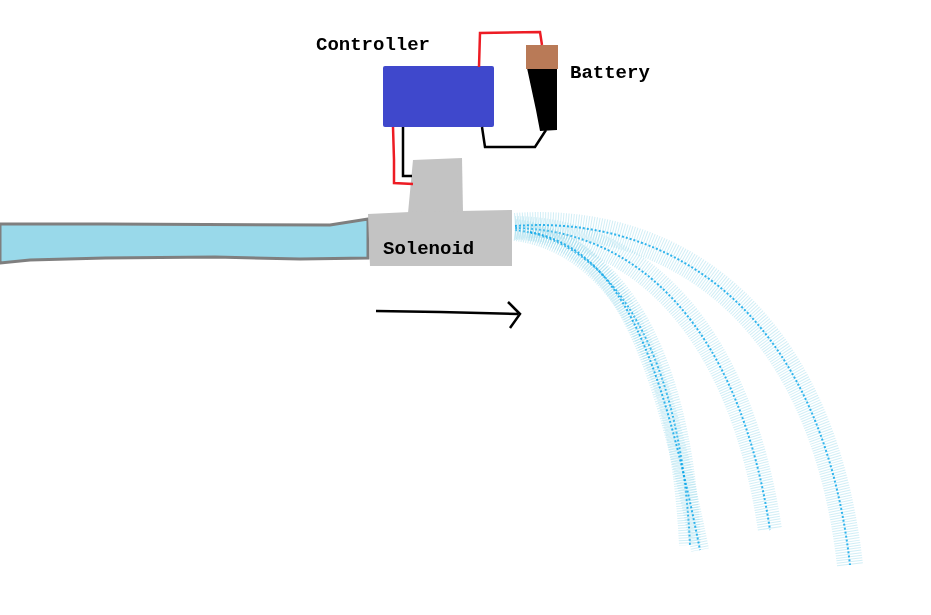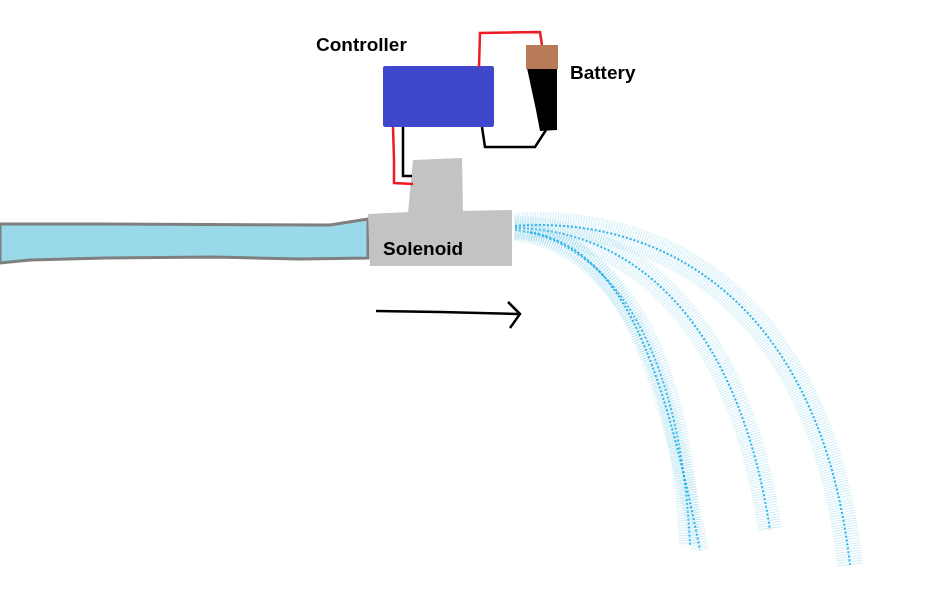--- a/index.html
+++ b/index.html
@@ -1,18 +1,18 @@
 <!DOCTYPE html>
 <html><head>
 <meta charset="utf-8">
 <style>
   html, body { margin:0; padding:0; background:#ffffff; }
   body { width:931px; height:615px; position:relative; overflow:hidden; font-family:"DejaVu Sans", sans-serif; }
   svg { position:absolute; left:0; top:0; }
-  .lbl { position:absolute; font-weight:bold; font-size:19px; color:#000; white-space:nowrap; font-family:Liberation Sans, sans-serif; }
+  .lbl { position:absolute; font-weight:bold; font-size:19px; color:#000; white-space:nowrap; font-family:Liberation Mono, monospace; }
 </style>
 </head>
 <body>
 
 <svg width="931" height="615" viewBox="0 0 931 615">
 
   <path id="pipe" d="M0,224 L105,224 L330,225 L368,219 L368,258 L300,259 L215,257 L105,258 L30,260 L0,263 Z" stroke-width="3" fill="#99d9ea" stroke="#7f7f7f"></path>
 
   <path class="sol" d="M413,160 L462,158 L463,213 L408,213 Z" fill="#c3c3c3"></path>
 

